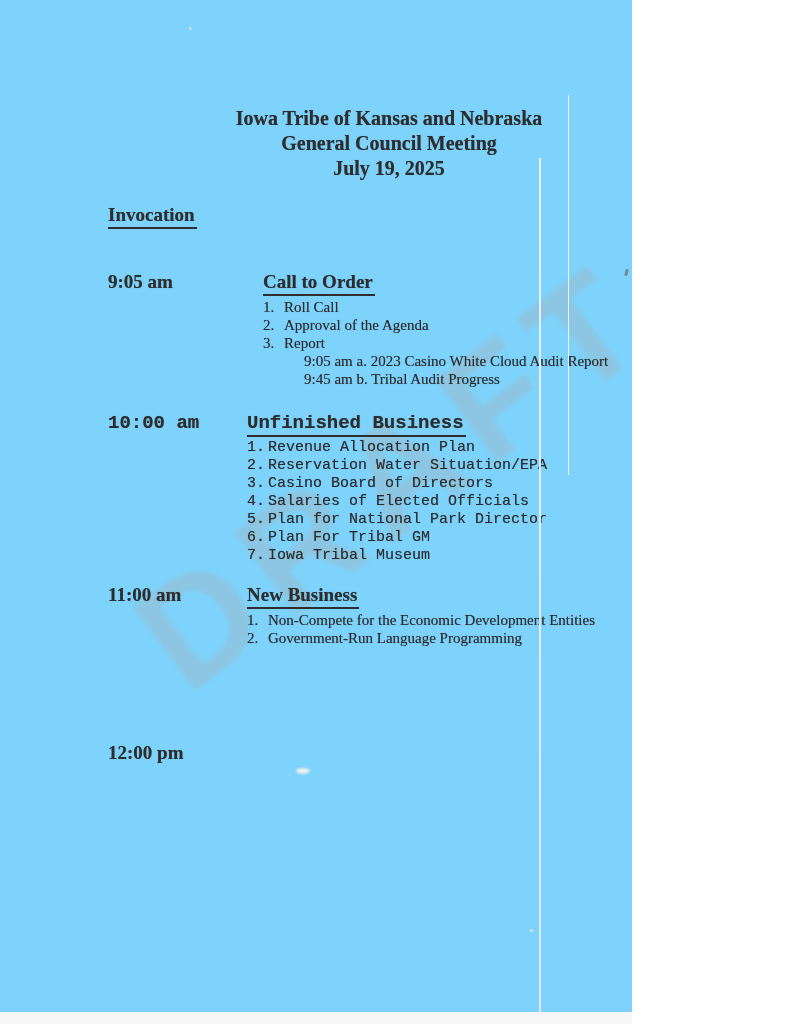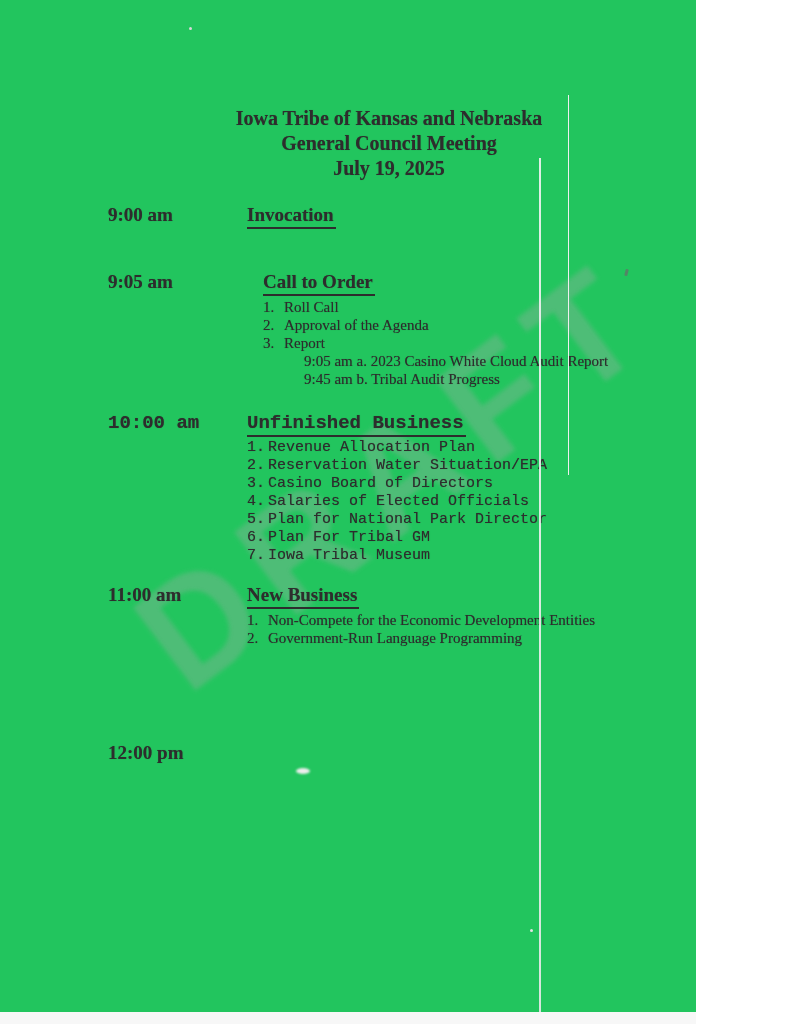--- a/index.html
+++ b/index.html
@@ -1,20 +1,20 @@
 <!DOCTYPE html>
 <html><head>
 <meta charset="utf-8">
 <style>
   html, body { margin: 0; padding: 0; background: #ffffff; }
   .page {
     position: relative;
-    width: 696px;
+    width: 632px;
     height: 1024px;
-    background: #22c55e;
+    background: #7dd3fc;
     overflow: hidden;
     font-family: "Liberation Serif", serif;
     color: #2d2d2d;
     text-shadow: 0 0 0.7px rgba(45,45,45,0.55);
   }
 
   
   .watermark {
     position: absolute;
     left: 115px; top: 295px;
@@ -135,21 +135,20 @@
   <div class="tick-mark"></div>
   <div class="smudge"></div>
 
   <header class="doc-title">
     <div>Iowa Tribe of Kansas and Nebraska</div>
     <div>General Council Meeting</div>
     <div>July 19, 2025</div>
   </header>
 
   <section class="section sec-invocation">
-    <div class="time">9:00 am</div>
     <div class="content">
       <h2 class="heading"><span class="hd">Invocation</span></h2>
     </div>
   </section>
 
   <section class="section sec-call">
     <div class="time">9:05 am</div>
     <div class="content">
       <h2 class="heading"><span class="hd">Call to Order</span></h2>
       <div class="items">

